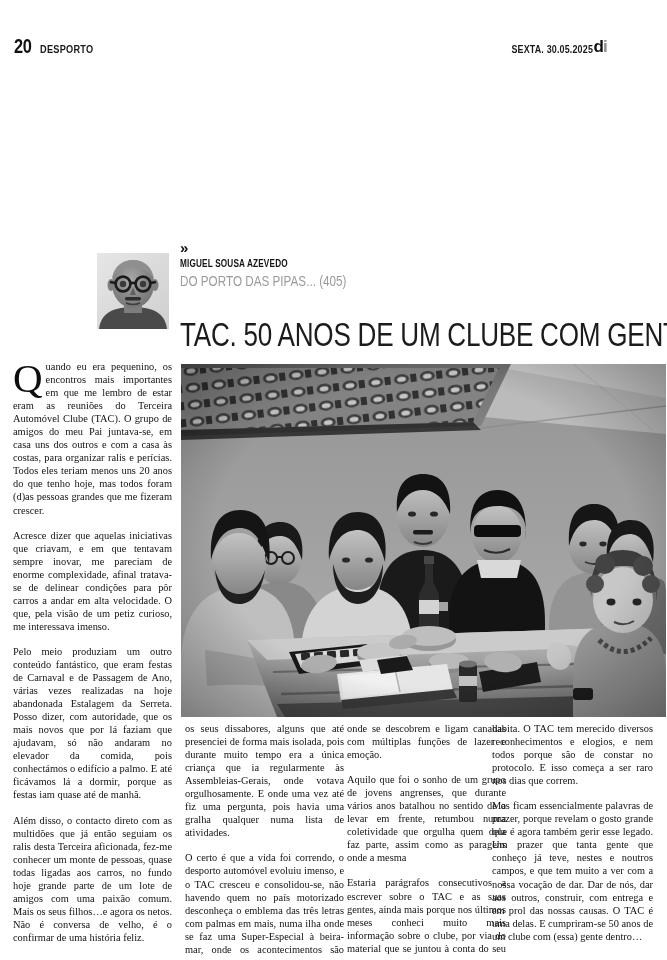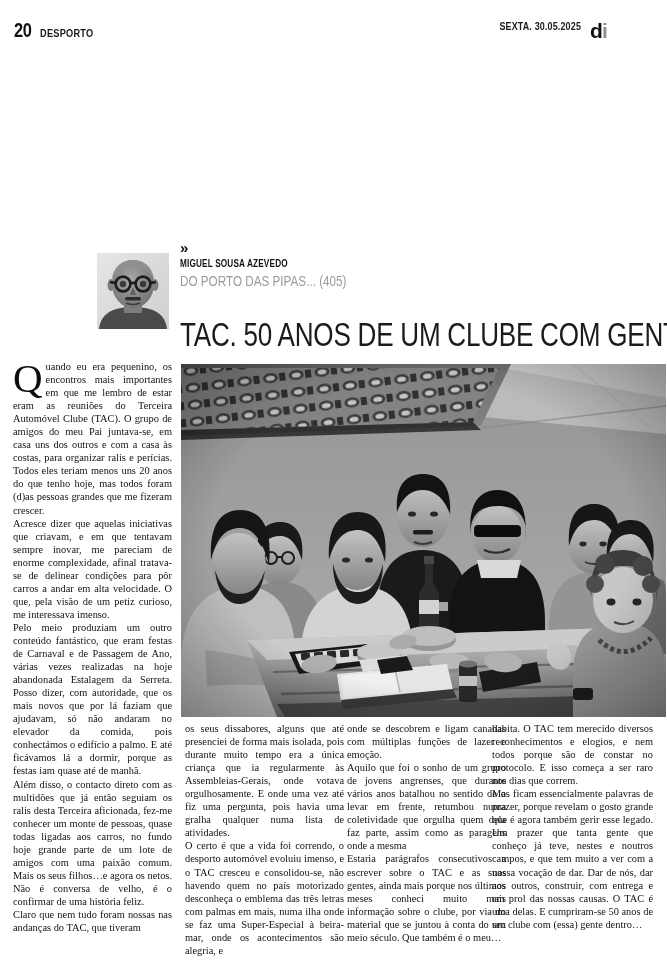--- a/index.html
+++ b/index.html
@@ -10,21 +10,21 @@
     background: #ffffff;
     font-family: "Liberation Serif", serif;
     color: #111111;
     overflow: hidden;
     position: relative;
   }
 
   
   .masthead {
     position: absolute;
-    left: 0; top: 0;
+    left: 0; top: 16px;
     width: 619px; height: 46px;
     display: flex;
     align-items: center;
     justify-content: space-between;
     padding: 14px 12px 0 14px;
   }
   .mast-left { display: flex; align-items: baseline; gap: 7px; }
   .page-num {
     font-family: "Liberation Sans", sans-serif;
     font-weight: bold;
@@ -37,34 +37,34 @@
   .section-name {
     font-family: "Liberation Sans", sans-serif;
     font-weight: bold;
     font-size: 11.5px;
     letter-spacing: 0.3px;
     color: #1a1a1a;
     transform: scaleX(0.8);
     transform-origin: left bottom;
     margin-left: -2px;
   }
-  .mast-right { display: flex; align-items: flex-start; gap: 9px; }
+  .mast-right { display: flex; align-items: flex-end; }
   .mast-date {
     font-family: "Liberation Sans", sans-serif;
     font-weight: bold;
     font-size: 10.5px;
     letter-spacing: 0.2px;
     color: #1a1a1a;
     transform: scaleX(0.85);
     transform-origin: right bottom;
   }
   .logo {
     font-family: "Liberation Sans", sans-serif;
     font-weight: bold;
-    font-size: 21px;
+    font-size: 17px;
     letter-spacing: -0.8px;
     line-height: 1;
   }
   .logo .d { color: #111111; }
   .logo .i { color: #8d8d8d; }
 
   
   .author-photo {
     position: absolute;
     left: 97px; top: 253px;
@@ -140,21 +140,21 @@
     position: absolute;
     font-family: "Liberation Serif", serif;
     font-size: 10.4px;
     line-height: 13.05px;
     text-align: justify;
     color: #121212;
     hyphens: manual;
     overflow: hidden;
   }
   .col p { margin: 0; text-indent: 0; }
-  .col p + p { margin-top: 0px; }
+  .col p + p { margin-top: 12px; }
 
   .col1 { left: 13px;  top: 360px; width: 159px; height: 598px; }
   .col2 { left: 185px; top: 722px; width: 159px; height: 236px; }
   .col3 { left: 347px; top: 722px; width: 159px; height: 236px; }
   .col4 { left: 492px; top: 722px; width: 161px; height: 236px; }
 
   .dropcap {
     float: left;
     font-family: "Liberation Serif", serif;
     font-size: 41px;

